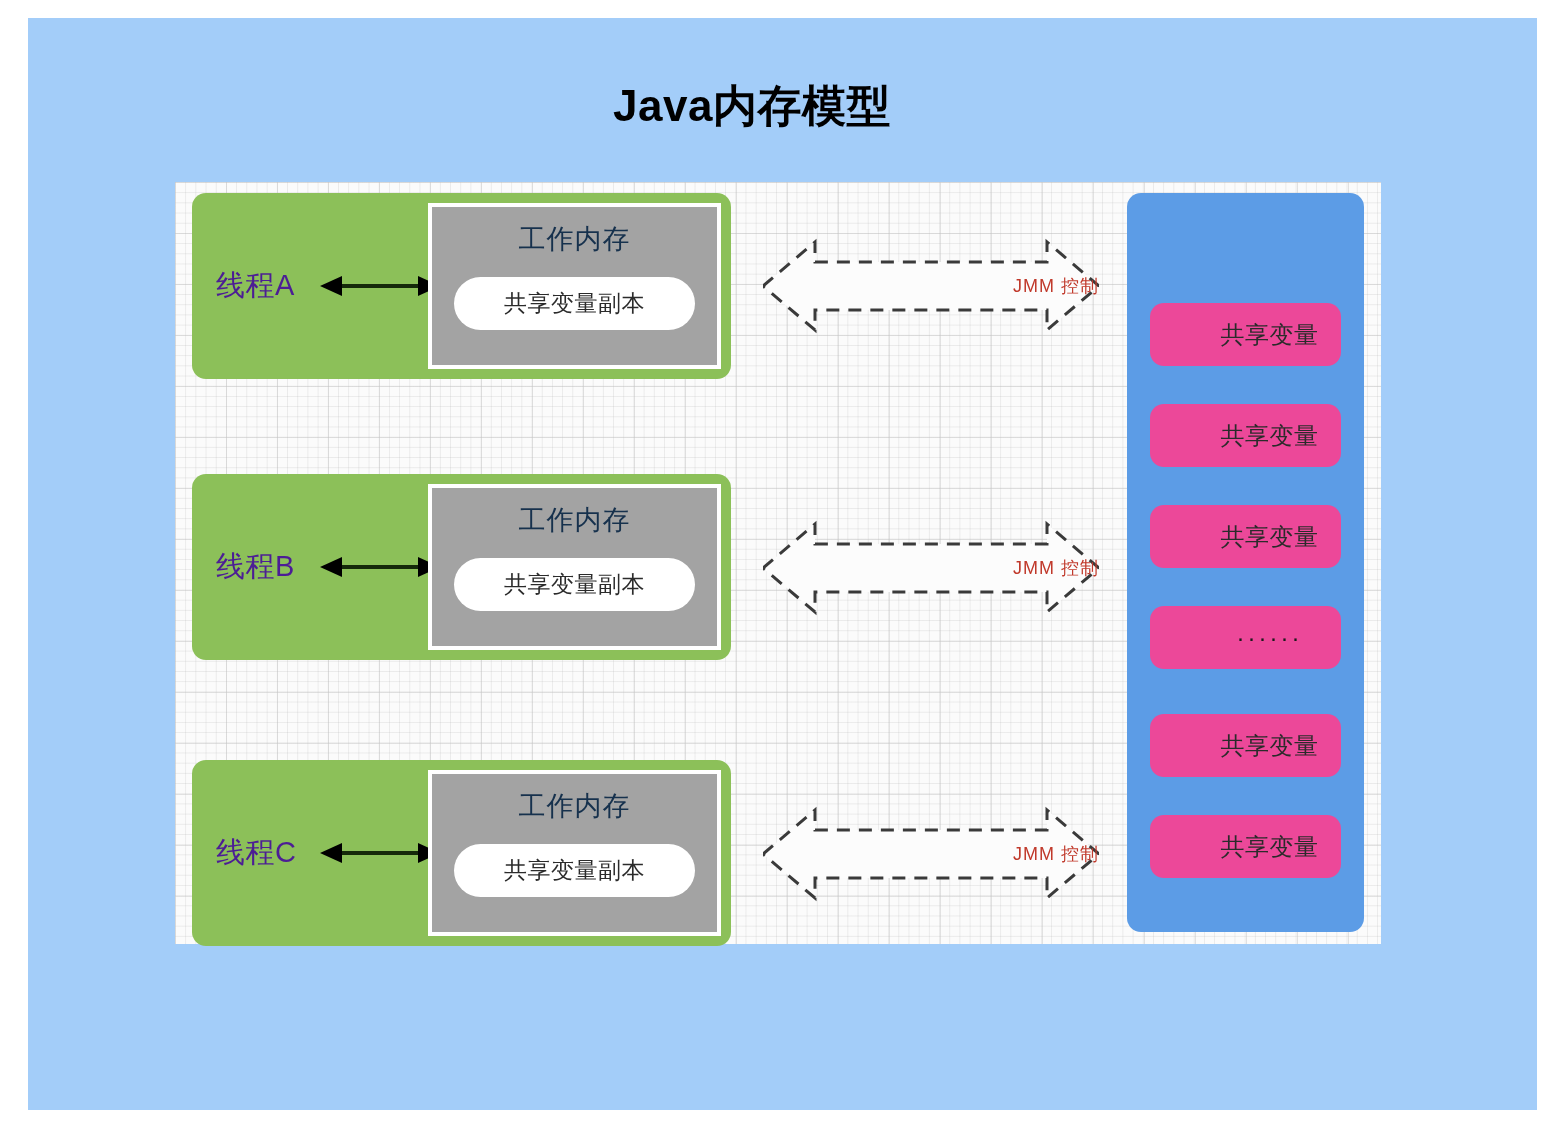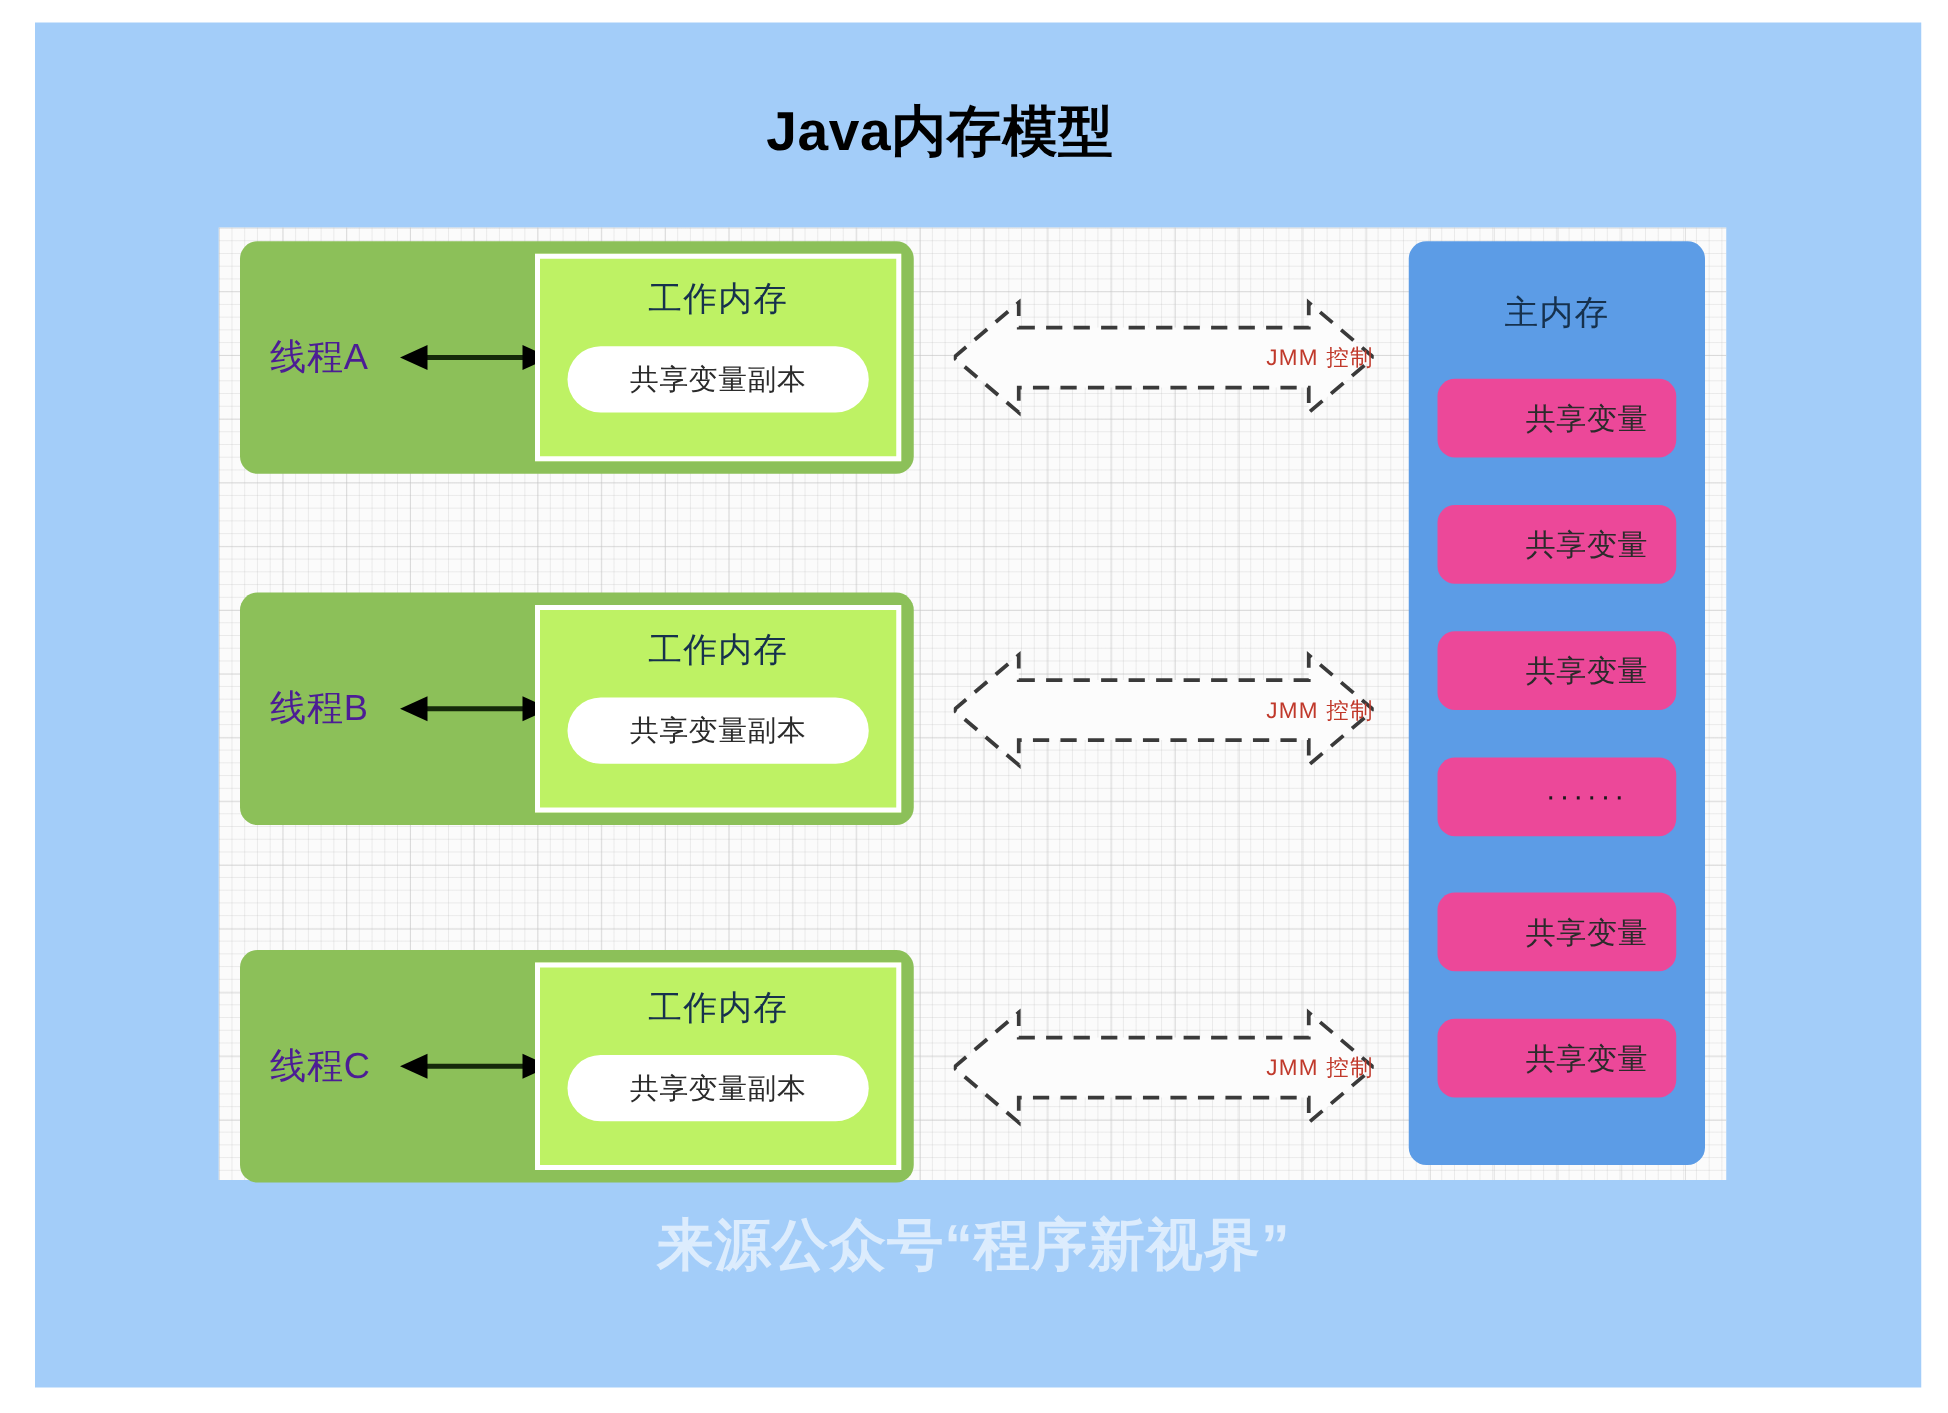--- a/index.html
+++ b/index.html
@@ -101,21 +101,21 @@
   }
   .thread-arrow svg { display: block; }
 
   
   .work-memory {
     position: absolute;
     right: 10px;
     top: 10px;
     width: 293px;
     height: 166px;
-    background: #bef264;
+    background: #a3a3a3;
     border: 4px solid #ffffff;
   }
   .wm-title {
     position: absolute;
     left: 0; right: 0;
     top: 14px;
     text-align: center;
     font-size: 27px;
     color: #16314d;
     letter-spacing: 1px;
@@ -292,27 +292,25 @@
     </div>
 
     <div class="jmm-arrow" id="jmm-arrow-2">
       <svg viewBox="0 0 336 104">
         <polygon points="0,52 52,8 52,28 284,28 284,8 336,52 284,96 284,76 52,76 52,96" fill="#fcfcfc" stroke="#3a3a3a" stroke-width="3" stroke-dasharray="13,9" stroke-linejoin="miter"></polygon>
       </svg>
       <div class="jmm-label">JMM 控制</div>
     </div>
 
     <div id="main-memory">
-      <div id="main-memory-title">主内存</div>
 
       <div class="mm-item" style="top:110px;">共享变量</div>
       <div class="mm-item" style="top:211px;">共享变量</div>
       <div class="mm-item" style="top:312px;">共享变量</div>
       <div class="mm-item dots" style="top:413px;">······</div>
       <div class="mm-item" style="top:521px;">共享变量</div>
       <div class="mm-item" style="top:622px;">共享变量</div>
     </div>
 
   </div>
 
-  <div id="watermark">来源公众号“程序新视界”</div>
 
 </div>
 
 </body></html>

